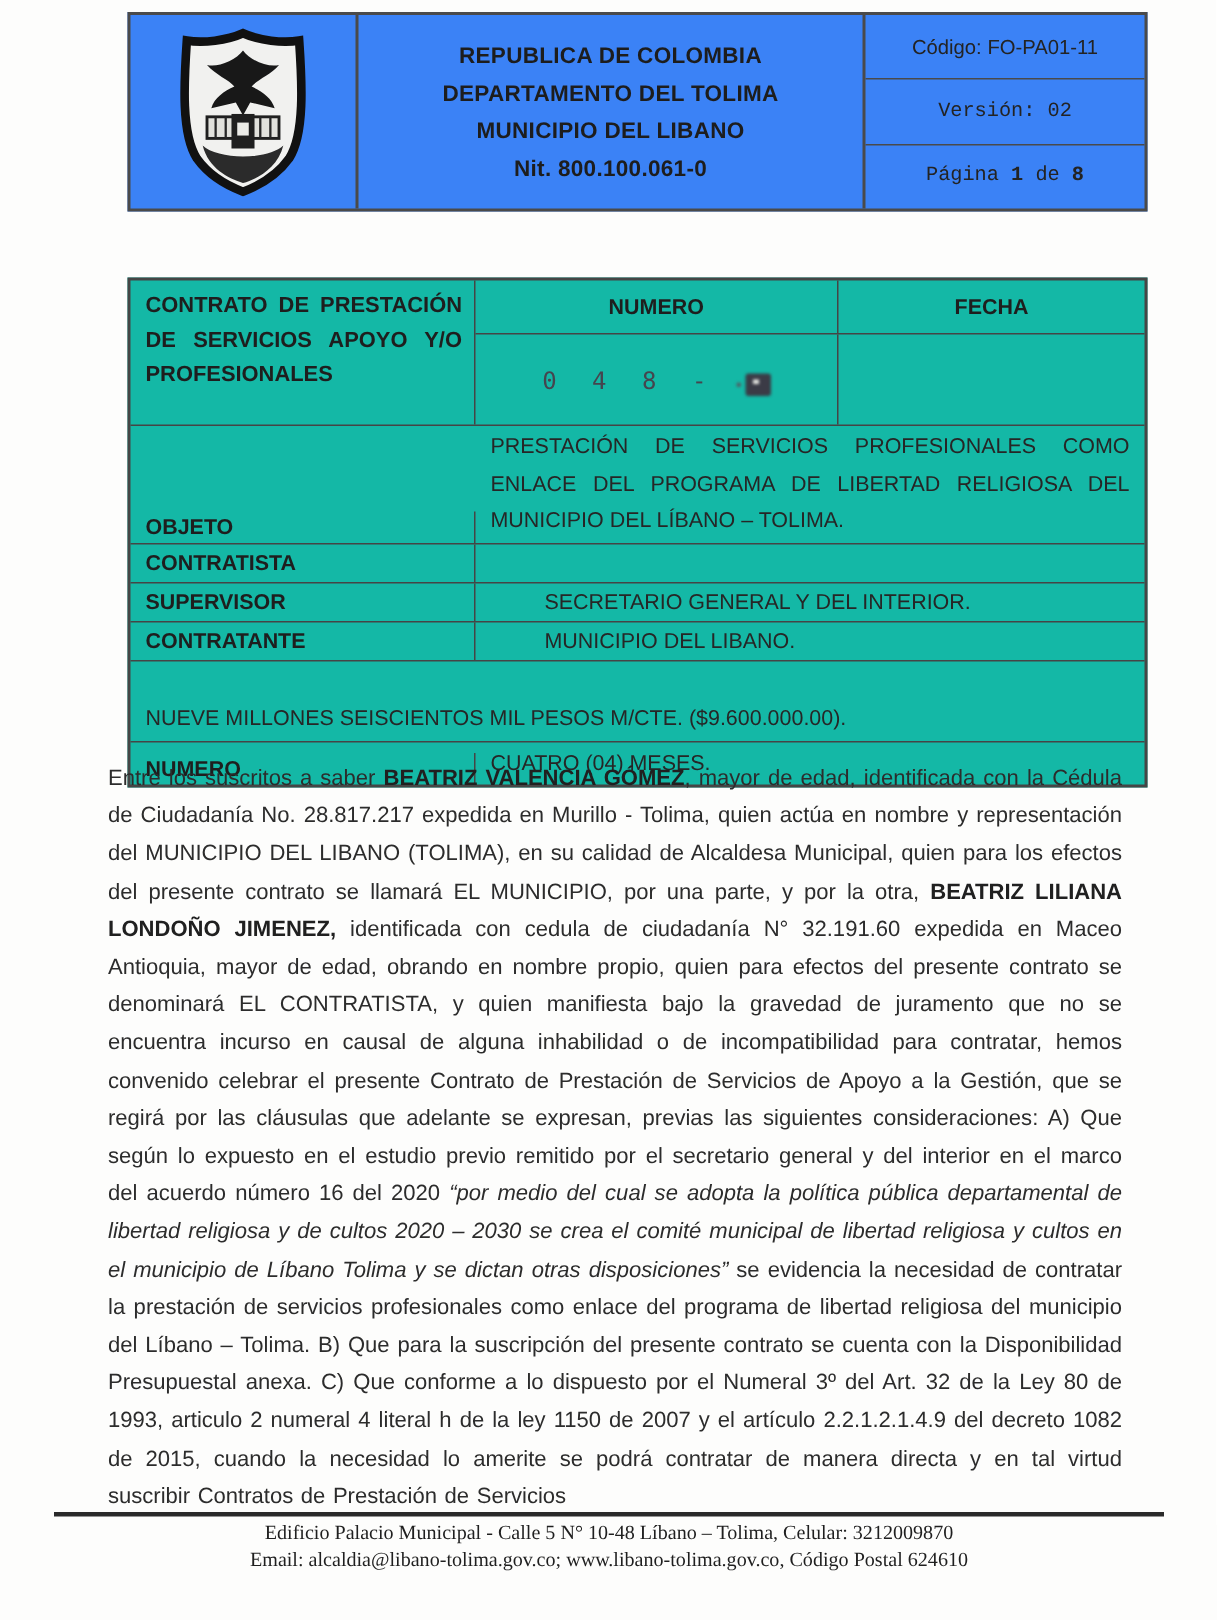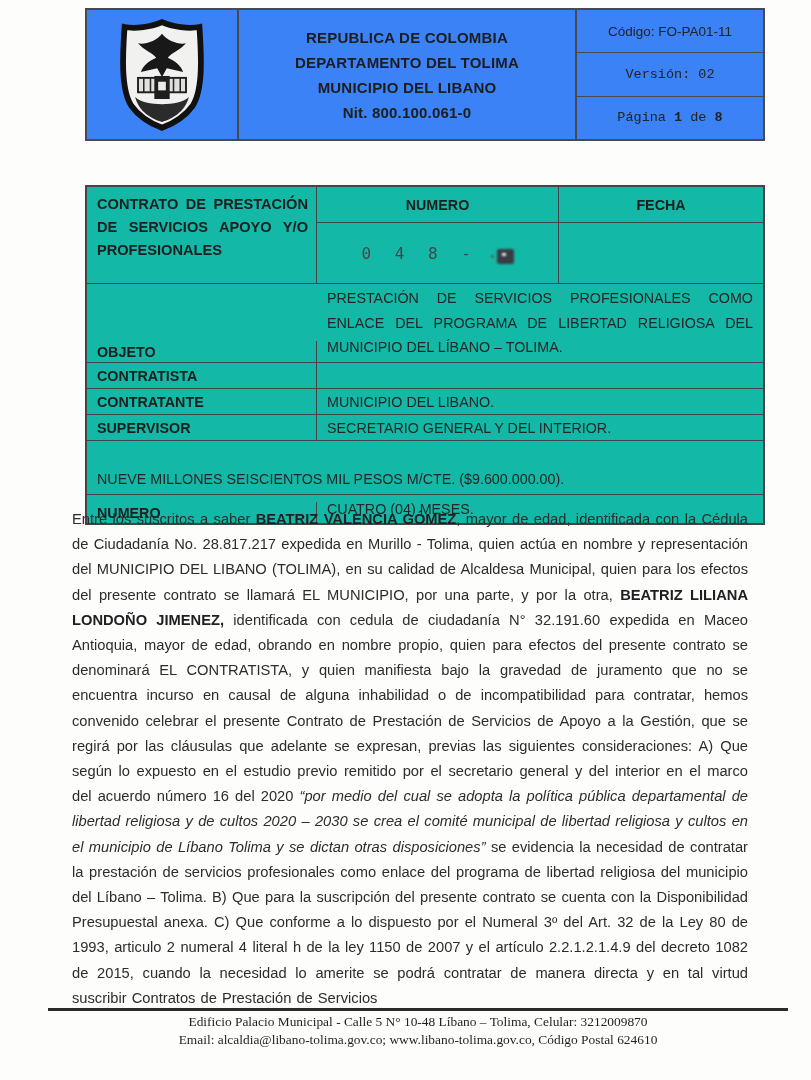--- a/index.html
+++ b/index.html
@@ -43,35 +43,35 @@
   .stamp-number{font-family:"DejaVu Sans Mono","Liberation Mono",monospace;font-size:16px;letter-spacing:7px;
     color:#45454e;filter:blur(.4px);white-space:pre;}
   .smudge{display:inline-block;width:17px;height:15px;margin-left:2px;background:#3b3b46;
     filter:blur(1px);border-radius:2px;position:relative;top:3px;}
   .smudge::before{content:"";position:absolute;left:-6px;top:6px;width:3px;height:3px;background:#55555e;border-radius:50%;}
   .smudge::after{content:"";position:absolute;left:5px;top:4px;width:4px;height:3px;background:#e8e8e4;}
   .stamp-date{font-size:15.5px;letter-spacing:2.5px;color:#4c4c55;filter:blur(.35px);white-space:pre;}
   .ct-row{display:flex;border-top:1.8px solid #454545;box-sizing:border-box;align-items:flex-end;}
   .ct-value{flex:1;padding:2px 10px 2px 10px;box-sizing:border-box;line-height:24.5px;text-align:justify;color:#262626;}
   .ct-row-sm .ct-value,.ct-row-sm .ct-label{line-height:20px;}
-  .ct-row-sm{min-height:24px;}
+  .ct-row-sm{min-height:24px;gap:36px;}
   .ct-row-objeto{min-height:76px;}
   .ct-row-valor{min-height:54px;}
   .ct-row-plazo{min-height:29px;}
   
   .body-text{
     position:absolute;left:72px;top:507px;width:676px;
     font-size:14.7px;line-height:25.2px;text-align:justify;color:#2c2c2c;
     word-spacing:1px;
   }
   .seg-bold{font-weight:bold;color:#202020;}
   .seg-italic{font-style:italic;}
   
   .footer{
-    position:absolute;left:48px;top:1008px;width:740px;
+    position:absolute;left:36px;top:1008px;width:740px;
     border-top:3px solid #2a2a2a;padding-top:2px;text-align:center;
     font-family:"Liberation Serif","DejaVu Serif",serif;font-size:13.4px;line-height:17.5px;color:#1f1f1f;
   }
   
   .coa{filter:contrast(1.05);}
 </style>
 </head>
 <body>
 
 <div class="page">
@@ -133,26 +133,26 @@
     </div>
 
     <div class="ct-row ct-row-objeto">
       <div class="ct-label">OBJETO</div>
       <div class="ct-value">PRESTACIÓN DE SERVICIOS PROFESIONALES COMO ENLACE DEL PROGRAMA DE LIBERTAD RELIGIOSA DEL MUNICIPIO DEL LÍBANO – TOLIMA.</div>
     </div>
     <div class="ct-row ct-row-sm">
       <div class="ct-label">CONTRATISTA</div>
     </div>
     <div class="ct-row ct-row-sm">
+      <div class="ct-label">SUPERVISOR</div>
+      <div class="ct-value">SECRETARIO GENERAL Y DEL INTERIOR.</div>
+    </div>
+    <div class="ct-row ct-row-sm">
       <div class="ct-label">CONTRATANTE</div>
       <div class="ct-value">MUNICIPIO DEL LIBANO.</div>
-    </div>
-    <div class="ct-row ct-row-sm">
-      <div class="ct-label">SUPERVISOR</div>
-      <div class="ct-value">SECRETARIO GENERAL Y DEL INTERIOR.</div>
     </div>
     <div class="ct-row ct-row-valor">
       <div class="ct-value">NUEVE MILLONES SEISCIENTOS MIL PESOS M/CTE. ($9.600.000.00).</div>
     </div>
     <div class="ct-row ct-row-plazo">
       <div class="ct-label">NUMERO</div>
       <div class="ct-value">CUATRO (04) MESES.</div>
     </div>
   </div>
 

